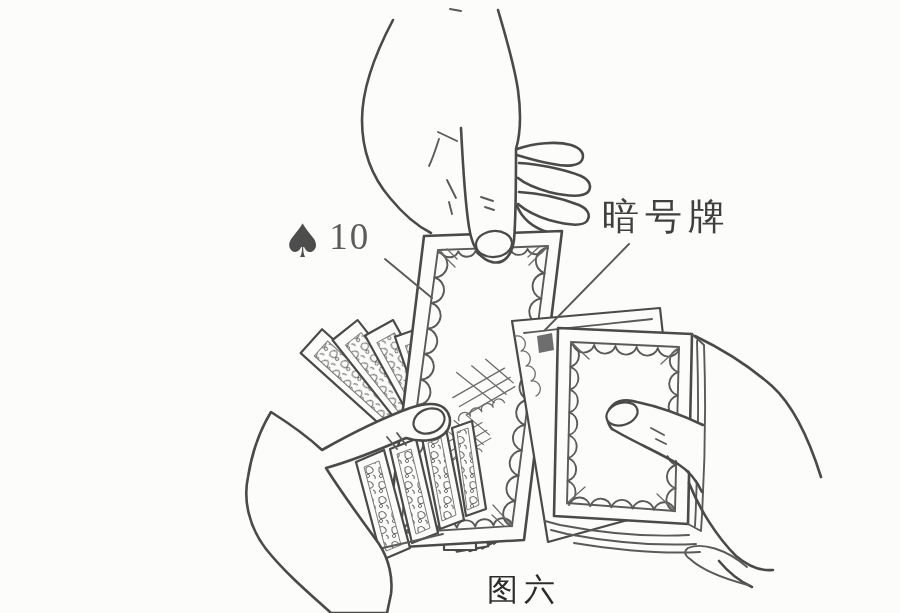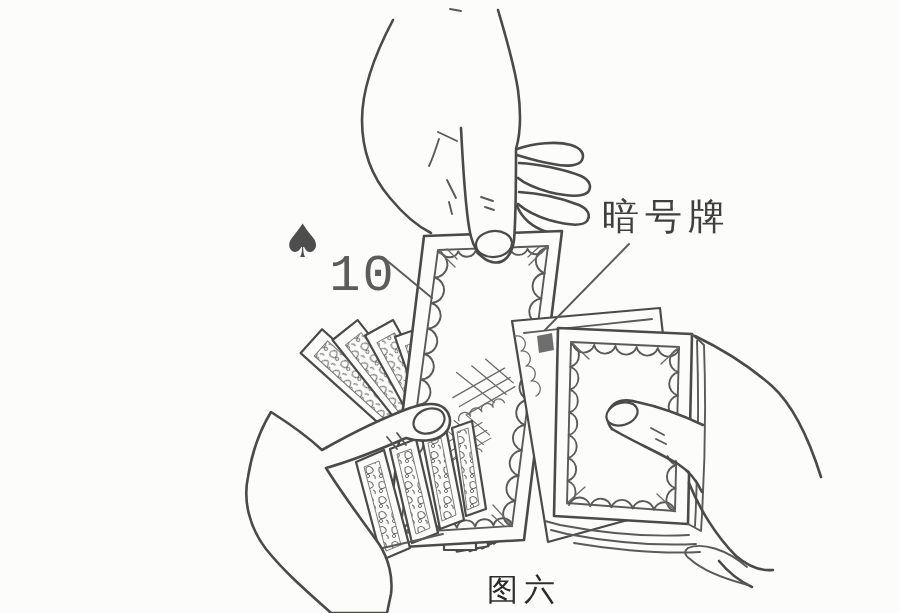--- a/index.html
+++ b/index.html
@@ -14,21 +14,21 @@
   .stroke{fill:none;stroke:#4a4a4a;stroke-width:2.6;stroke-linecap:round;stroke-linejoin:round;}
   .stroke-thin{fill:none;stroke:#5a5a5a;stroke-width:1.9;stroke-linecap:round;stroke-linejoin:round;}
   .stroke-fine{fill:none;stroke:#6b6b6b;stroke-width:1.3;stroke-linecap:round;stroke-linejoin:round;}
   .paper-fill{fill:#fcfcfa;stroke:#4a4a4a;stroke-width:2.6;stroke-linejoin:round;}
   .paper-fill-thin{fill:#fcfcfa;stroke:#4a4a4a;stroke-width:2.2;stroke-linejoin:round;}
   .no-stroke-fill{fill:#fcfcfa;stroke:none;}
   .band{fill:url(#orn);stroke:#7a7a7a;stroke-width:1;}
   .lbl{position:absolute;color:#3a3a3a;white-space:nowrap;user-select:none;}
   .lbl-card{left:282px;top:218px;display:flex;align-items:flex-start;}
   .lbl-card .suit{font-family:"DejaVu Sans", sans-serif;font-size:46px;line-height:1;color:#4d4d4d;}
-  .lbl-card .rank{font-family:Liberation Mono, monospace;font-size:52px;line-height:1;margin-left:6px;color:#5c5c5c;letter-spacing:2px;margin-top:33px;}
+  .lbl-card .rank{font-family:Liberation Serif, serif;font-size:37px;line-height:1;margin-left:6px;color:#5c5c5c;letter-spacing:2px;}
   .lbl-signal{left:602px;top:192px;font-size:37px;letter-spacing:6px;color:#3f3f3f;}
   .lbl-caption{left:487px;top:569px;font-size:31px;letter-spacing:6px;color:#2c2c2c;}
 </style>
 </head>
 <body>
 
 <div class="fig">
 
 <svg width="900" height="613" viewBox="0 0 900 613">
   <defs>

